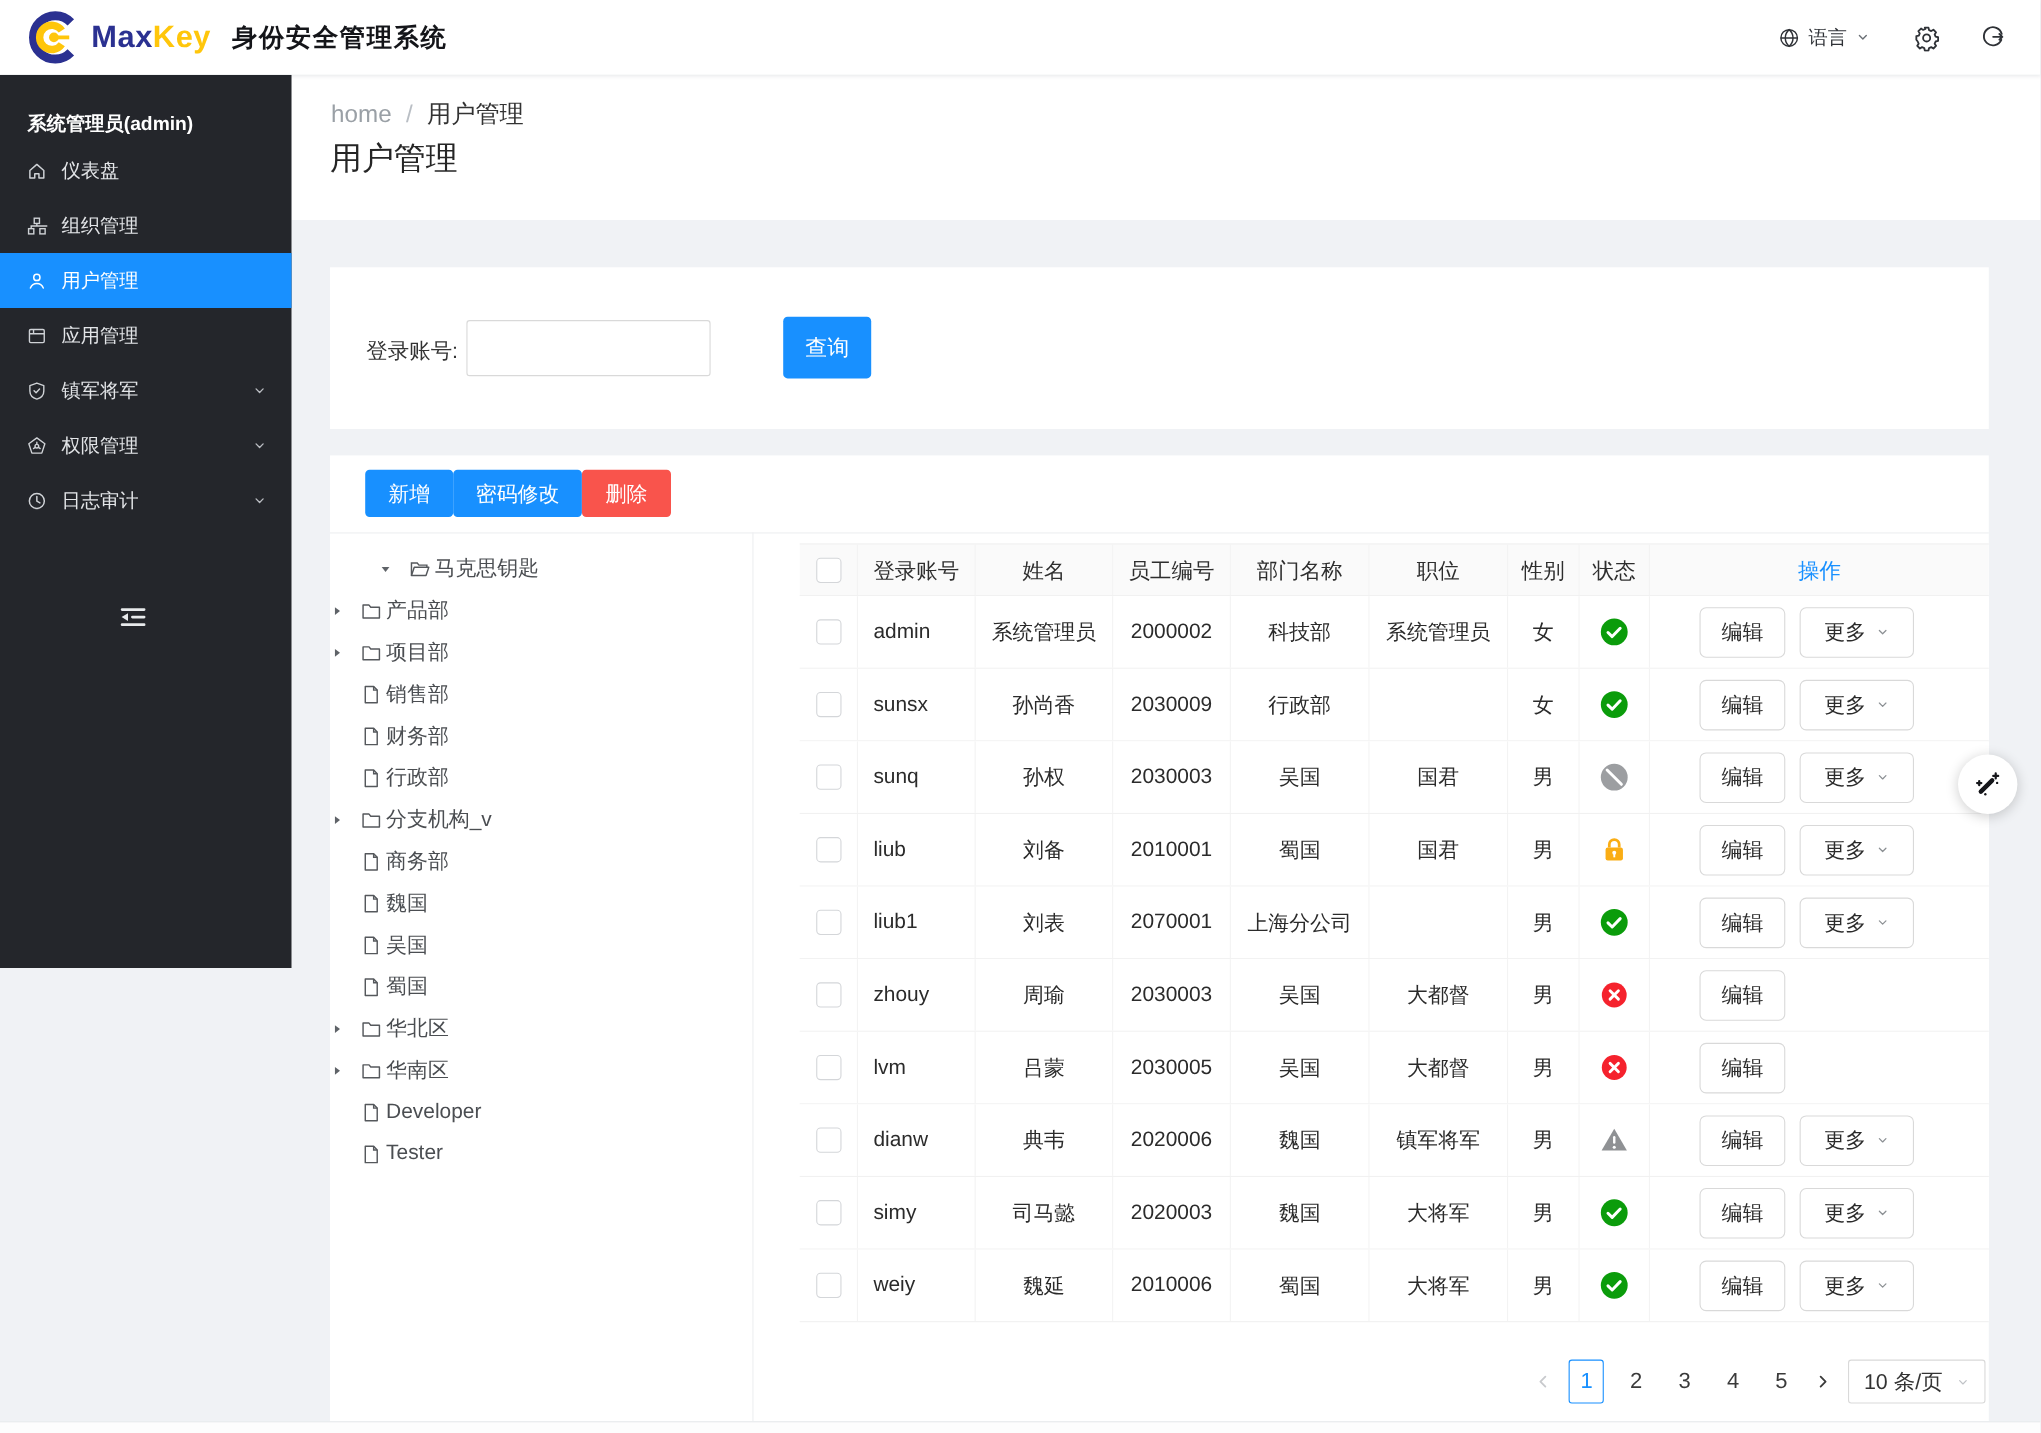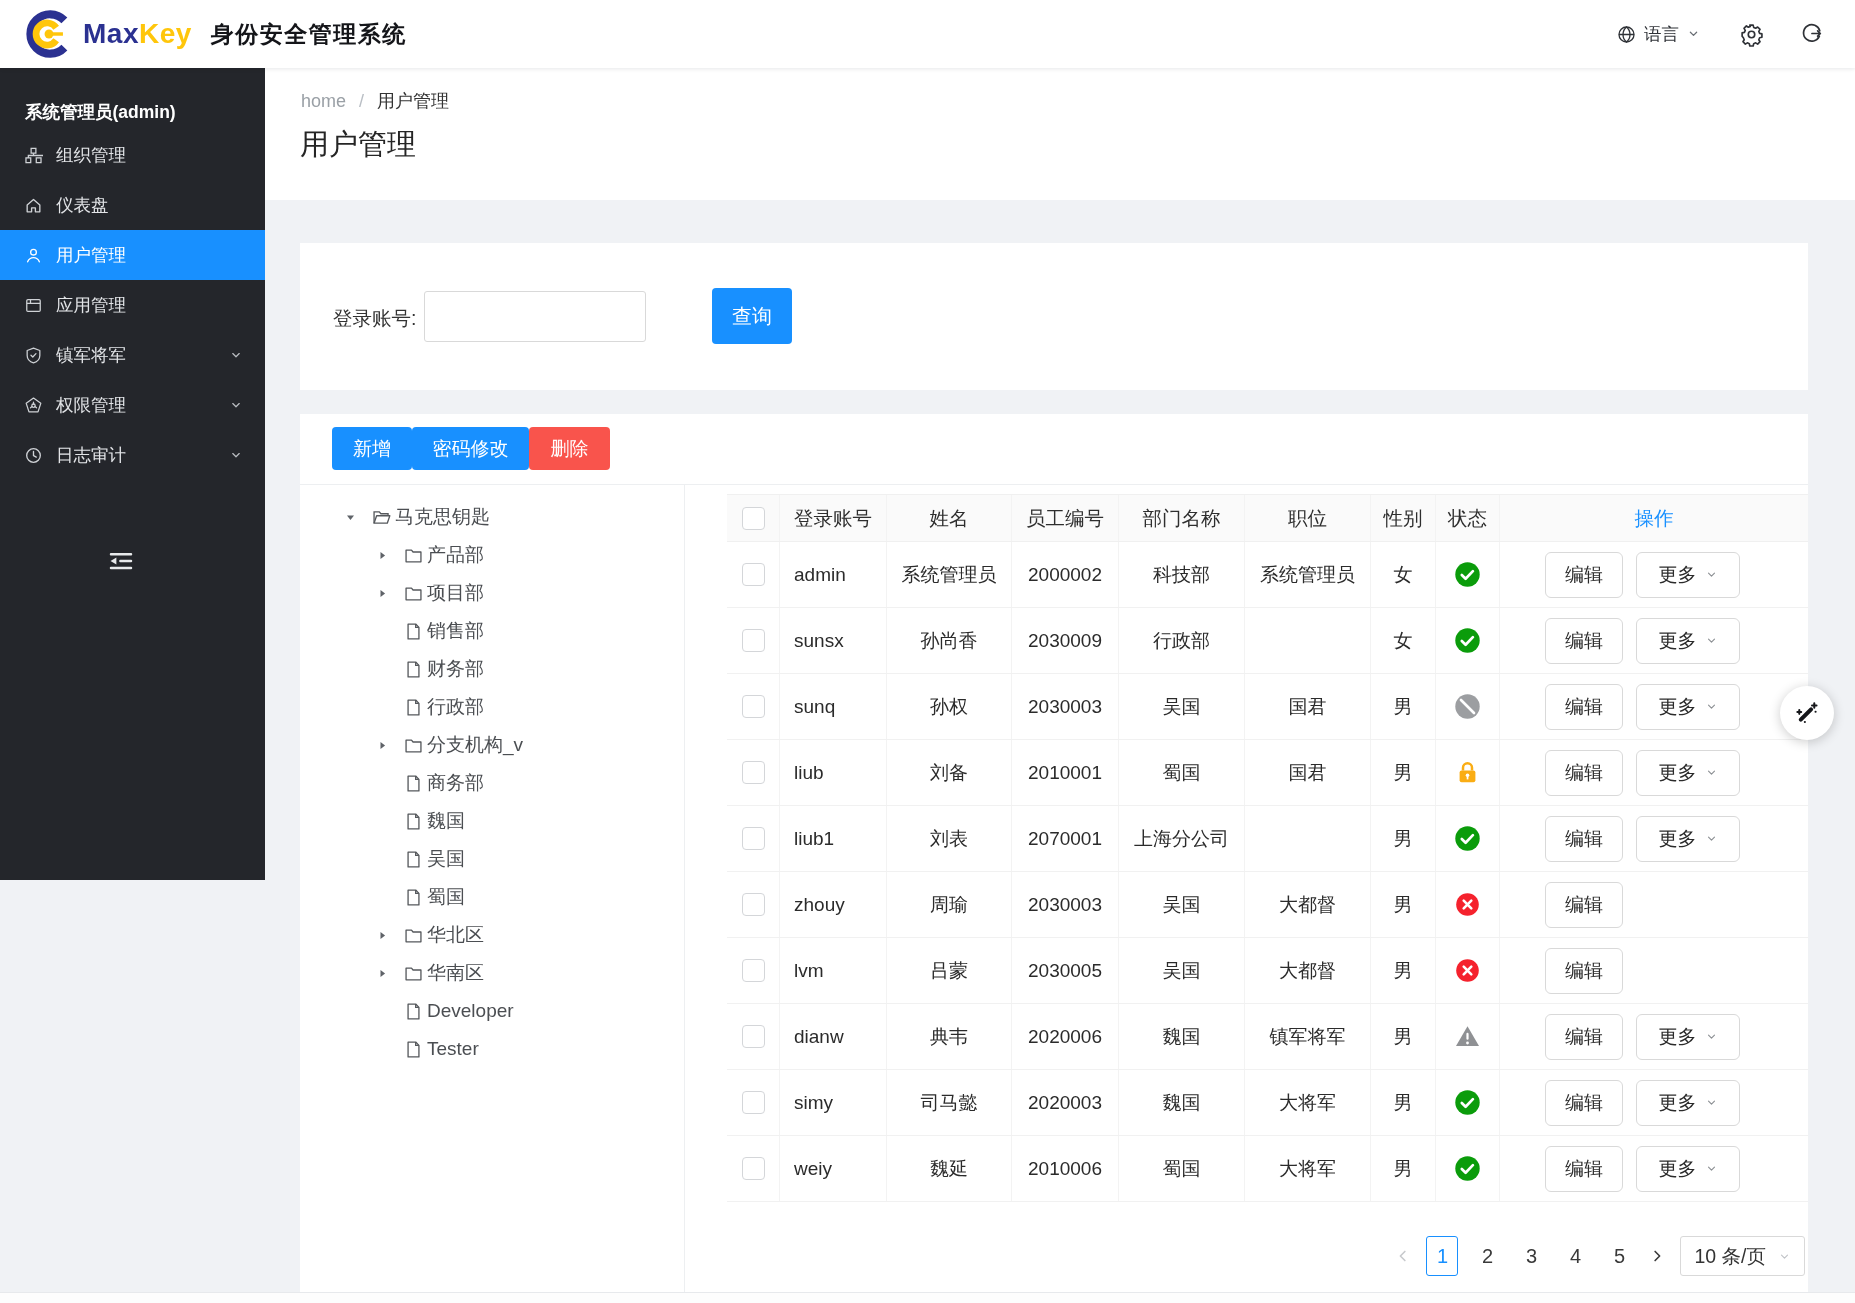--- a/index.html
+++ b/index.html
@@ -29,21 +29,21 @@
   .side-item{height:50px;display:flex;align-items:center;padding-left:24px;font-size:17.5px;
              color:#e3e5e8;position:relative;cursor:pointer;}
   .side-item .mi{width:19px;height:19px;margin-right:13px;color:#cfd2d6;flex:none;}
   .side-item.active{background:#1890ff;color:#fff;}
   .side-item.active .mi{color:#fff;}
   .side-chev{position:absolute;right:22px;width:14px;height:14px;color:#b9bcc1;}
   .side-fold{position:absolute;left:106px;top:478px;width:30px;height:30px;color:#e8eaec;cursor:pointer;}
 
   
   .pagehead{position:absolute;left:265px;top:68px;width:1590px;height:132px;background:#fff;}
-  .crumbs{position:absolute;left:36px;top:21px;font-size:18px;color:#9aa0a6;display:flex;gap:13px;align-items:center;}
+  .crumbs{position:absolute;left:36px;top:21px;font-size:22px;color:#9aa0a6;display:flex;gap:13px;align-items:center;}
   .crumb-home{color:#9aa0a6;cursor:pointer;}
   .crumb-sep{color:#b9bec4;}
   .crumb-cur{color:#333;}
   .ptitle{position:absolute;left:35px;top:57px;font-size:29px;color:#252525;font-weight:500;}
 
   
   .search-card{position:absolute;left:300px;top:243px;width:1508px;height:147px;background:#fff;}
   .s-label{position:absolute;left:33px;top:62px;font-size:19.5px;color:#333;}
   .s-input{position:absolute;left:124px;top:48px;width:222px;height:51px;border:1px solid #d9d9d9;
            border-radius:3px;background:#fff;font-size:18px;padding:0 12px;box-sizing:border-box;outline:none;
@@ -58,21 +58,21 @@
   .btn-add{width:80px;background:#1890ff;}
   .btn-pwd{width:117px;background:#1890ff;}
   .btn-del{width:81px;background:#f9544c;}
   .tb-divider{position:absolute;left:0;top:70px;width:100%;height:1px;background:#edeff1;}
   .vert-divider{position:absolute;left:384px;top:70px;height:808px;width:1px;background:#edeff1;}
 
   
   .tree{position:absolute;left:0;top:84px;width:380px;}
   .tree-row{height:38px;display:flex;align-items:center;font-size:19px;color:#4b4e52;cursor:pointer;white-space:nowrap;}
   .tree-row.l0{padding-left:44px;}
-  .tree-row.l1{padding-left:76px;}
+  .tree-row.l1{}
   .t-caret{width:27px;height:14px;color:#5f6368;flex:none;display:flex;align-items:center;}
   .t-caret svg{width:13px;height:13px;}
   .t-icon{width:21px;height:21px;margin-right:3px;color:#55585c;flex:none;}
 
   
   .utable{position:absolute;left:427px;top:80px;width:1081px;}
   .thead{display:flex;height:48px;background:#fafafa;border-top:1px solid #f0f0f0;border-bottom:1px solid #f0f0f0;
          font-weight:500;color:#2e2e2e;font-size:19.5px;box-sizing:border-box;}
   .trow{display:flex;height:66px;border-bottom:1px solid #f1f1f1;font-size:19px;color:#2b2b2b;box-sizing:border-box;background:#fff;}
   .cell{display:flex;align-items:center;justify-content:center;border-right:1px solid #f3f3f3;
@@ -155,36 +155,36 @@
         </svg>
       </span>
     </div>
   </div>
 
   <div class="sidebar">
     <div class="side-user">系统管理员(admin)</div>
     <div id="side-menu">
         <div class="side-item">
           <span class="mi">
+            <svg viewBox="0 0 24 24" fill="none" stroke="currentColor" stroke-width="1.7" width="100%" height="100%">
+              <path d="M4 11.3 12 4.4l8 6.9V20h-5.6v-5h-4.8v5H4z" stroke-linejoin="round"></path>
+            </svg>
+          </span>
+          <span>仪表盘</span>
+        </div>
+        <div class="side-item">
+          <span class="mi">
             <svg viewBox="0 0 24 24" fill="none" stroke="currentColor" stroke-width="1.6" width="100%" height="100%">
               <rect x="9" y="3" width="6" height="6"></rect>
               <rect x="2.5" y="15" width="6" height="6"></rect>
               <rect x="15.5" y="15" width="6" height="6"></rect>
               <path d="M12 9v3M12 12H5.5v3M12 12h13"></path>
             </svg>
           </span>
           <span>组织管理</span>
-        </div>
-        <div class="side-item">
-          <span class="mi">
-            <svg viewBox="0 0 24 24" fill="none" stroke="currentColor" stroke-width="1.7" width="100%" height="100%">
-              <path d="M4 11.3 12 4.4l8 6.9V20h-5.6v-5h-4.8v5H4z" stroke-linejoin="round"></path>
-            </svg>
-          </span>
-          <span>仪表盘</span>
         </div>
         <div class="side-item active">
           <span class="mi">
             <svg viewBox="0 0 24 24" fill="none" stroke="currentColor" stroke-width="1.7" width="100%" height="100%">
               <circle cx="12" cy="7.8" r="3.6"></circle>
               <path d="M4.6 20c1.4-3.5 4.2-5.3 7.4-5.3s6 1.8 7.4 5.3" stroke-linecap="round"></path>
             </svg>
           </span>
           <span>用户管理</span>
         </div>

